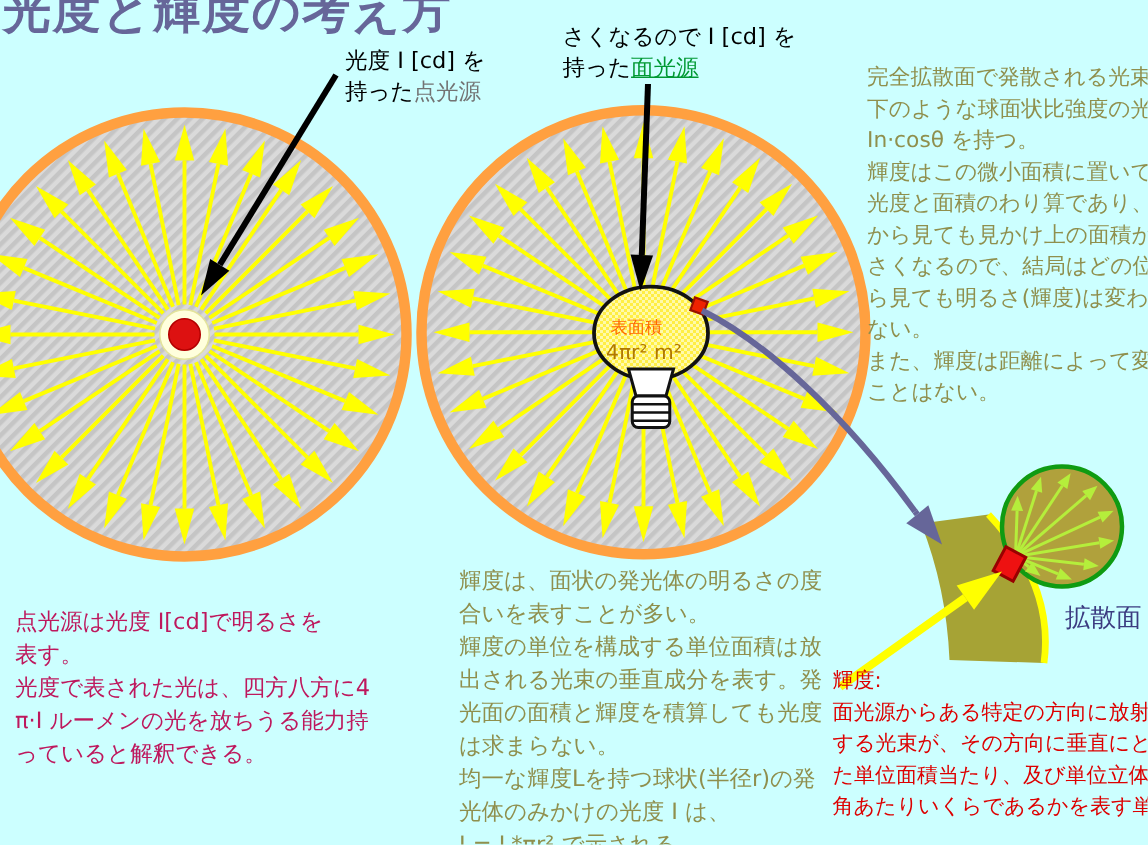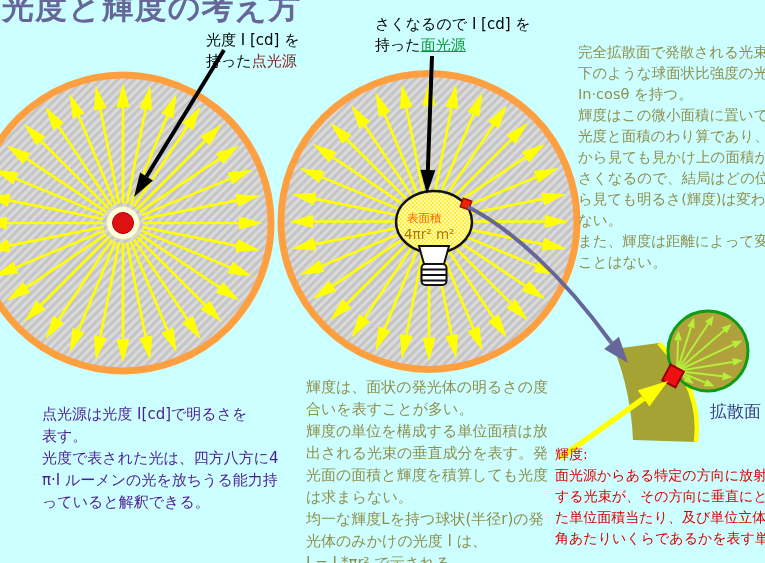--- a/index.html
+++ b/index.html
@@ -5,26 +5,26 @@
   html,body{margin:0;padding:0}
   body{
     position:relative;width:765px;height:563px;overflow:hidden;
     background:#ccffff;
     font-family:"DejaVu Sans",sans-serif;
   }
   svg#art{position:absolute;left:0;top:0}
   .txt{position:absolute;white-space:pre;}
   .title{left:2px;top:-14px;font-size:32px;font-weight:bold;color:#666699;letter-spacing:1px;}
   .label{font-size:15px;line-height:21px;color:#000;}
-  .hl-red{color:#7f1d1d;text-align:center;}
+  .hl-red{color:#737373;text-align:center;}
   .hl-green{color:#009933;text-decoration:underline;}
   .para-olive{color:#8f8f4d;}
   .p-topright{left:578px;top:42px;font-size:14.5px;line-height:21px;}
   .p-middle{left:306px;top:376px;font-size:15px;line-height:22px;}
-  .p-navy{left:10px;top:403px;font-size:15px;line-height:22px;color:#4c1d95;margin-left:32px;}
+  .p-navy{left:10px;top:403px;font-size:15px;line-height:22px;color:#be185d;}
   .p-red{left:555px;top:444px;font-size:14px;line-height:21px;color:#dd0000;}
   .diffuse{left:710px;top:400px;font-size:17px;color:#3b3b80;}
 </style>
 </head>
 <body>
 
 <svg id="art" width="765" height="563" viewBox="0 0 765 563">
   <defs>
     <pattern id="hatch" width="6" height="6" patternUnits="userSpaceOnUse" patternTransform="rotate(-45)">
       <rect width="6" height="6" fill="#dadada"></rect>
@@ -223,21 +223,21 @@
       <path d="M468,207 C510,228 562,275 610,341" stroke="#666699" stroke-width="4" fill="none"></path>
       <line x1="610" y1="341" x2="611.5358174533112" y2="342.87711022071363" stroke="#666699" stroke-width="4"></line>
       <polygon points="628,363 604.1832231108797,348.8928692281576 618.8884117957427,336.86135121326964" fill="#666699"></polygon>
       <line x1="560" y1="458" x2="643.5727229089466" y2="398.41574385195474" stroke="#ffff00" stroke-width="5.5"></line>
       <polygon points="668,381 649.3779708595982,406.55816954897256 637.767474958295,390.27331815493693" fill="#ffff00"></polygon>
     </g>
 </svg>
 
 <div class="txt title">光度と輝度の考え方</div>
 
-<div class="txt label" style="left:206px;top:30px"><span>光度 I [cd] を
+<div class="txt label" style="left:230px;top:30px"><span>光度 I [cd] を
 持った</span><span class="hl-red">点光源</span></div>
 
 <div class="txt label" style="left:375px;top:14px"><span>さくなるので I [cd] を
 持った</span><span class="hl-green">面光源</span></div>
 
 <div class="txt para-olive p-topright">完全拡散面で発散される光束
 下のような球面状比強度の光
 In·cosθ を持つ。
 輝度はこの微小面積に置いて
 光度と面積のわり算であり、斜

